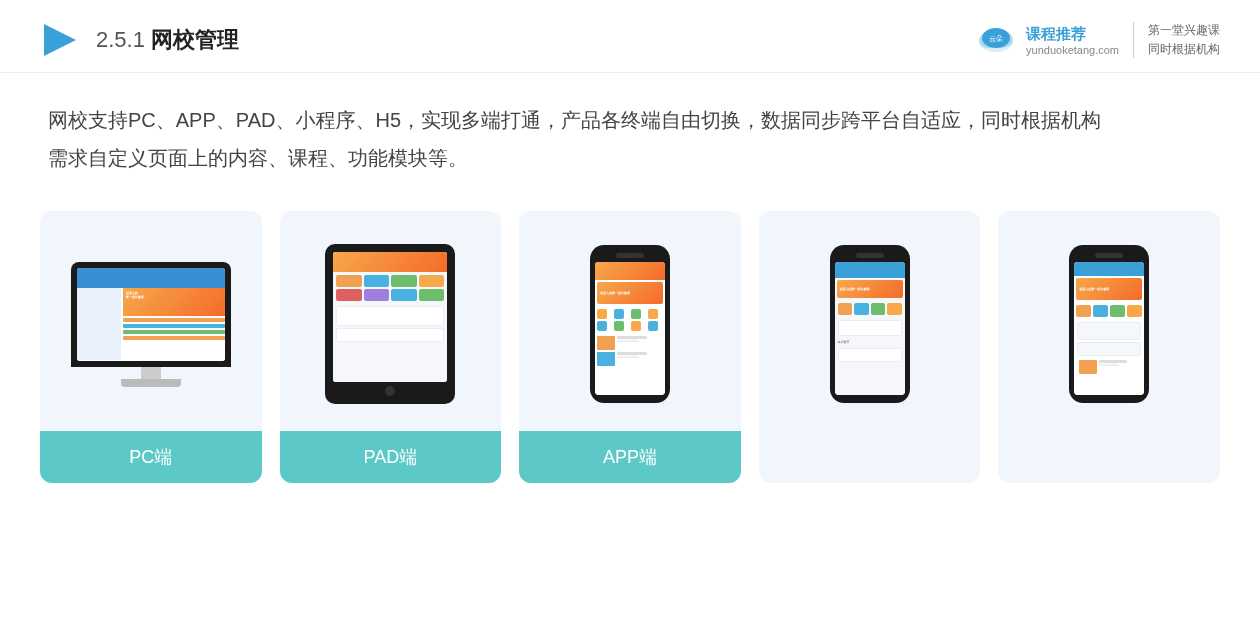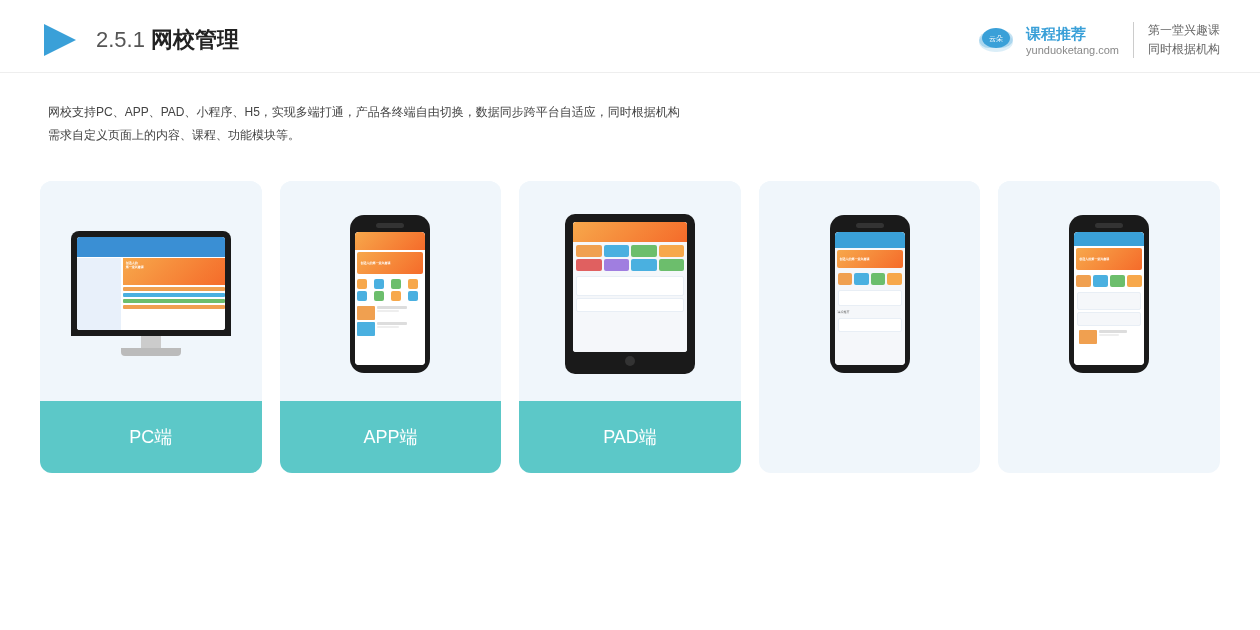--- a/index.html
+++ b/index.html
@@ -101,21 +101,21 @@
       line-height: 1.6;
       text-align: left;
     }
 
     
     .desc-section {
       padding: 28px 48px 10px 48px;
     }
 
     .desc-text {
-      font-size: 12px;
+      font-size: 20px;
       color: #444;
       line-height: 1.9;
     }
 
     
     .cards-section {
       padding: 24px 40px 30px 40px;
       display: flex;
       gap: 18px;
       justify-content: center;
@@ -142,21 +142,21 @@
       min-height: 220px;
     }
 
     .card-label {
       width: 100%;
       background: #5cc8c8;
       color: #fff;
       font-size: 18px;
       font-weight: 500;
       text-align: center;
-      padding: 24px 0;
+      padding: 14px 0;
     }
 
     
     .device-pc {
       position: relative;
       display: flex;
       flex-direction: column;
       align-items: center;
     }
 
@@ -498,20 +498,46 @@
           </div>
           <div class="monitor-neck"></div>
           <div class="monitor-base"></div>
         </div>
       </div>
       <div class="card-label">PC端</div>
     </div>
 
     <div class="card">
       <div class="card-image-area">
+        <div class="device-tablet">
+          <div class="tablet-screen">
+            <div class="mini-screen">
+              <div class="mini-top" style="background: linear-gradient(135deg, #f7a84b, #f56b2a); height:20px;"></div>
+              <div class="mini-grid">
+                <div class="mini-item" style="background:#f0a050; border:none;"></div>
+                <div class="mini-item" style="background:#4ab0e0; border:none;"></div>
+                <div class="mini-item" style="background:#6cbe6c; border:none;"></div>
+                <div class="mini-item" style="background:#f7a84b; border:none;"></div>
+                <div class="mini-item" style="background:#e06060; border:none;"></div>
+                <div class="mini-item" style="background:#a07ee0; border:none;"></div>
+                <div class="mini-item" style="background:#4ab0e0; border:none;"></div>
+                <div class="mini-item" style="background:#6cbe6c; border:none;"></div>
+              </div>
+              <div class="mini-card"></div>
+              <div class="mini-card" style="height:14px;"></div>
+            </div>
+          </div>
+          <div class="tablet-home"></div>
+        </div>
+      </div>
+      <div class="card-label">PAD端</div>
+    </div>
+
+    <div class="card">
+      <div class="card-image-area">
         <div class="device-phone">
           <div class="phone-notch"></div>
           <div class="phone-screen">
             <div class="app-screen">
               <div class="app-top-bar"></div>
               <div class="app-banner">
                 <div class="app-banner-text">创适人的第一堂兴趣课</div>
               </div>
               <div class="app-icon-grid">
                 <div class="app-icon orange"></div>
@@ -541,46 +567,20 @@
               </div>
             </div>
           </div>
         </div>
       </div>
       <div class="card-label">APP端</div>
     </div>
 
     <div class="card">
       <div class="card-image-area">
-        <div class="device-tablet">
-          <div class="tablet-screen">
-            <div class="mini-screen">
-              <div class="mini-top" style="background: linear-gradient(135deg, #f7a84b, #f56b2a); height:20px;"></div>
-              <div class="mini-grid">
-                <div class="mini-item" style="background:#f0a050; border:none;"></div>
-                <div class="mini-item" style="background:#4ab0e0; border:none;"></div>
-                <div class="mini-item" style="background:#6cbe6c; border:none;"></div>
-                <div class="mini-item" style="background:#f7a84b; border:none;"></div>
-                <div class="mini-item" style="background:#e06060; border:none;"></div>
-                <div class="mini-item" style="background:#a07ee0; border:none;"></div>
-                <div class="mini-item" style="background:#4ab0e0; border:none;"></div>
-                <div class="mini-item" style="background:#6cbe6c; border:none;"></div>
-              </div>
-              <div class="mini-card"></div>
-              <div class="mini-card" style="height:14px;"></div>
-            </div>
-          </div>
-          <div class="tablet-home"></div>
-        </div>
-      </div>
-      <div class="card-label">PAD端</div>
-    </div>
-
-    <div class="card">
-      <div class="card-image-area">
         <div class="device-phone">
           <div class="phone-notch"></div>
           <div class="phone-screen">
             <div class="mini-screen">
               <div class="mini-top"></div>
               <div class="app-banner" style="margin:2px; height:18px; background: linear-gradient(135deg,#f7a84b,#f56b2a); border-radius:2px; display:flex; align-items:center; padding:0 3px;">
                 <div style="font-size:3px; color:#fff; font-weight:bold;">创适人的第一堂兴趣课</div>
               </div>
               <div class="mini-grid">
                 <div class="mini-item" style="background:#f0a050; border:none;"></div>

